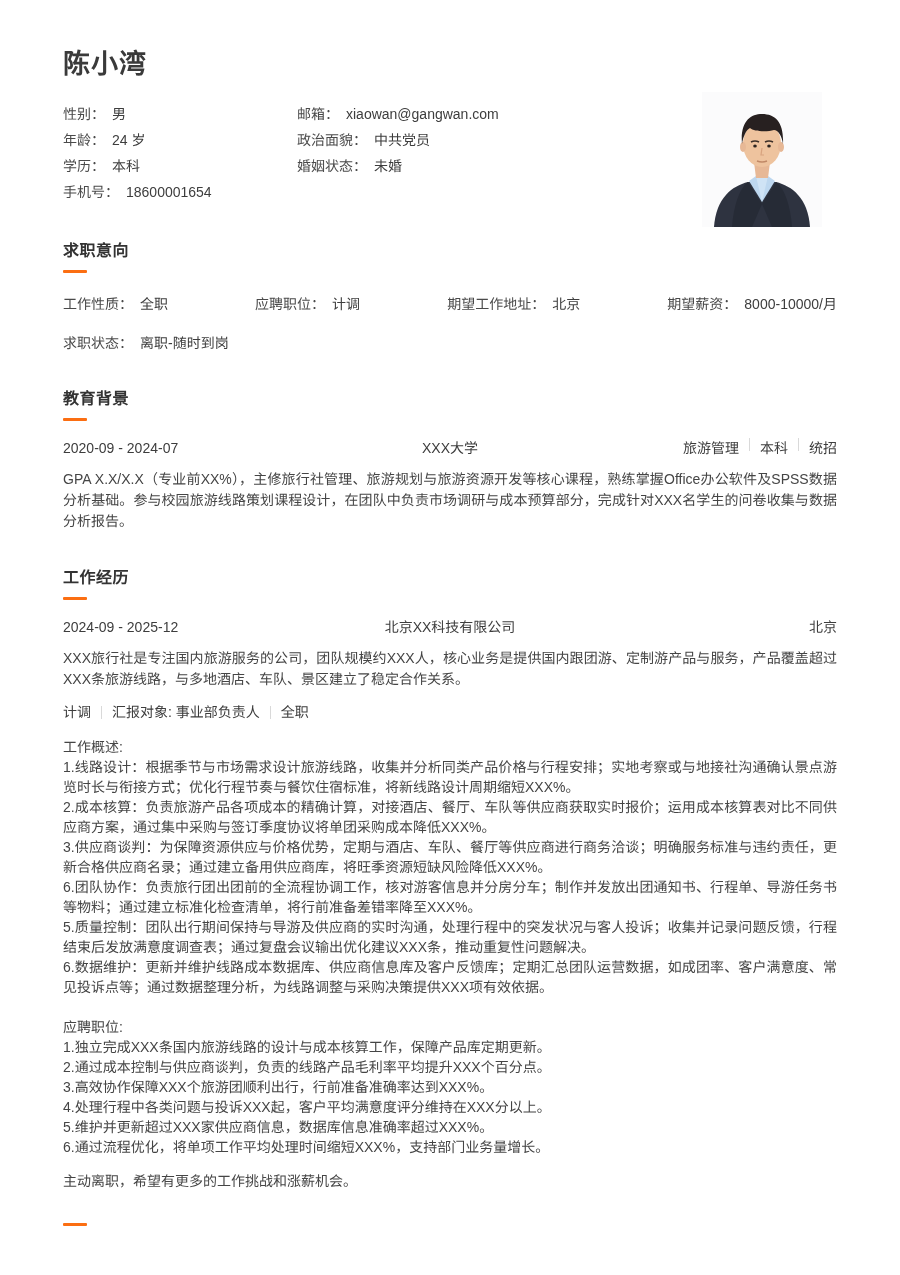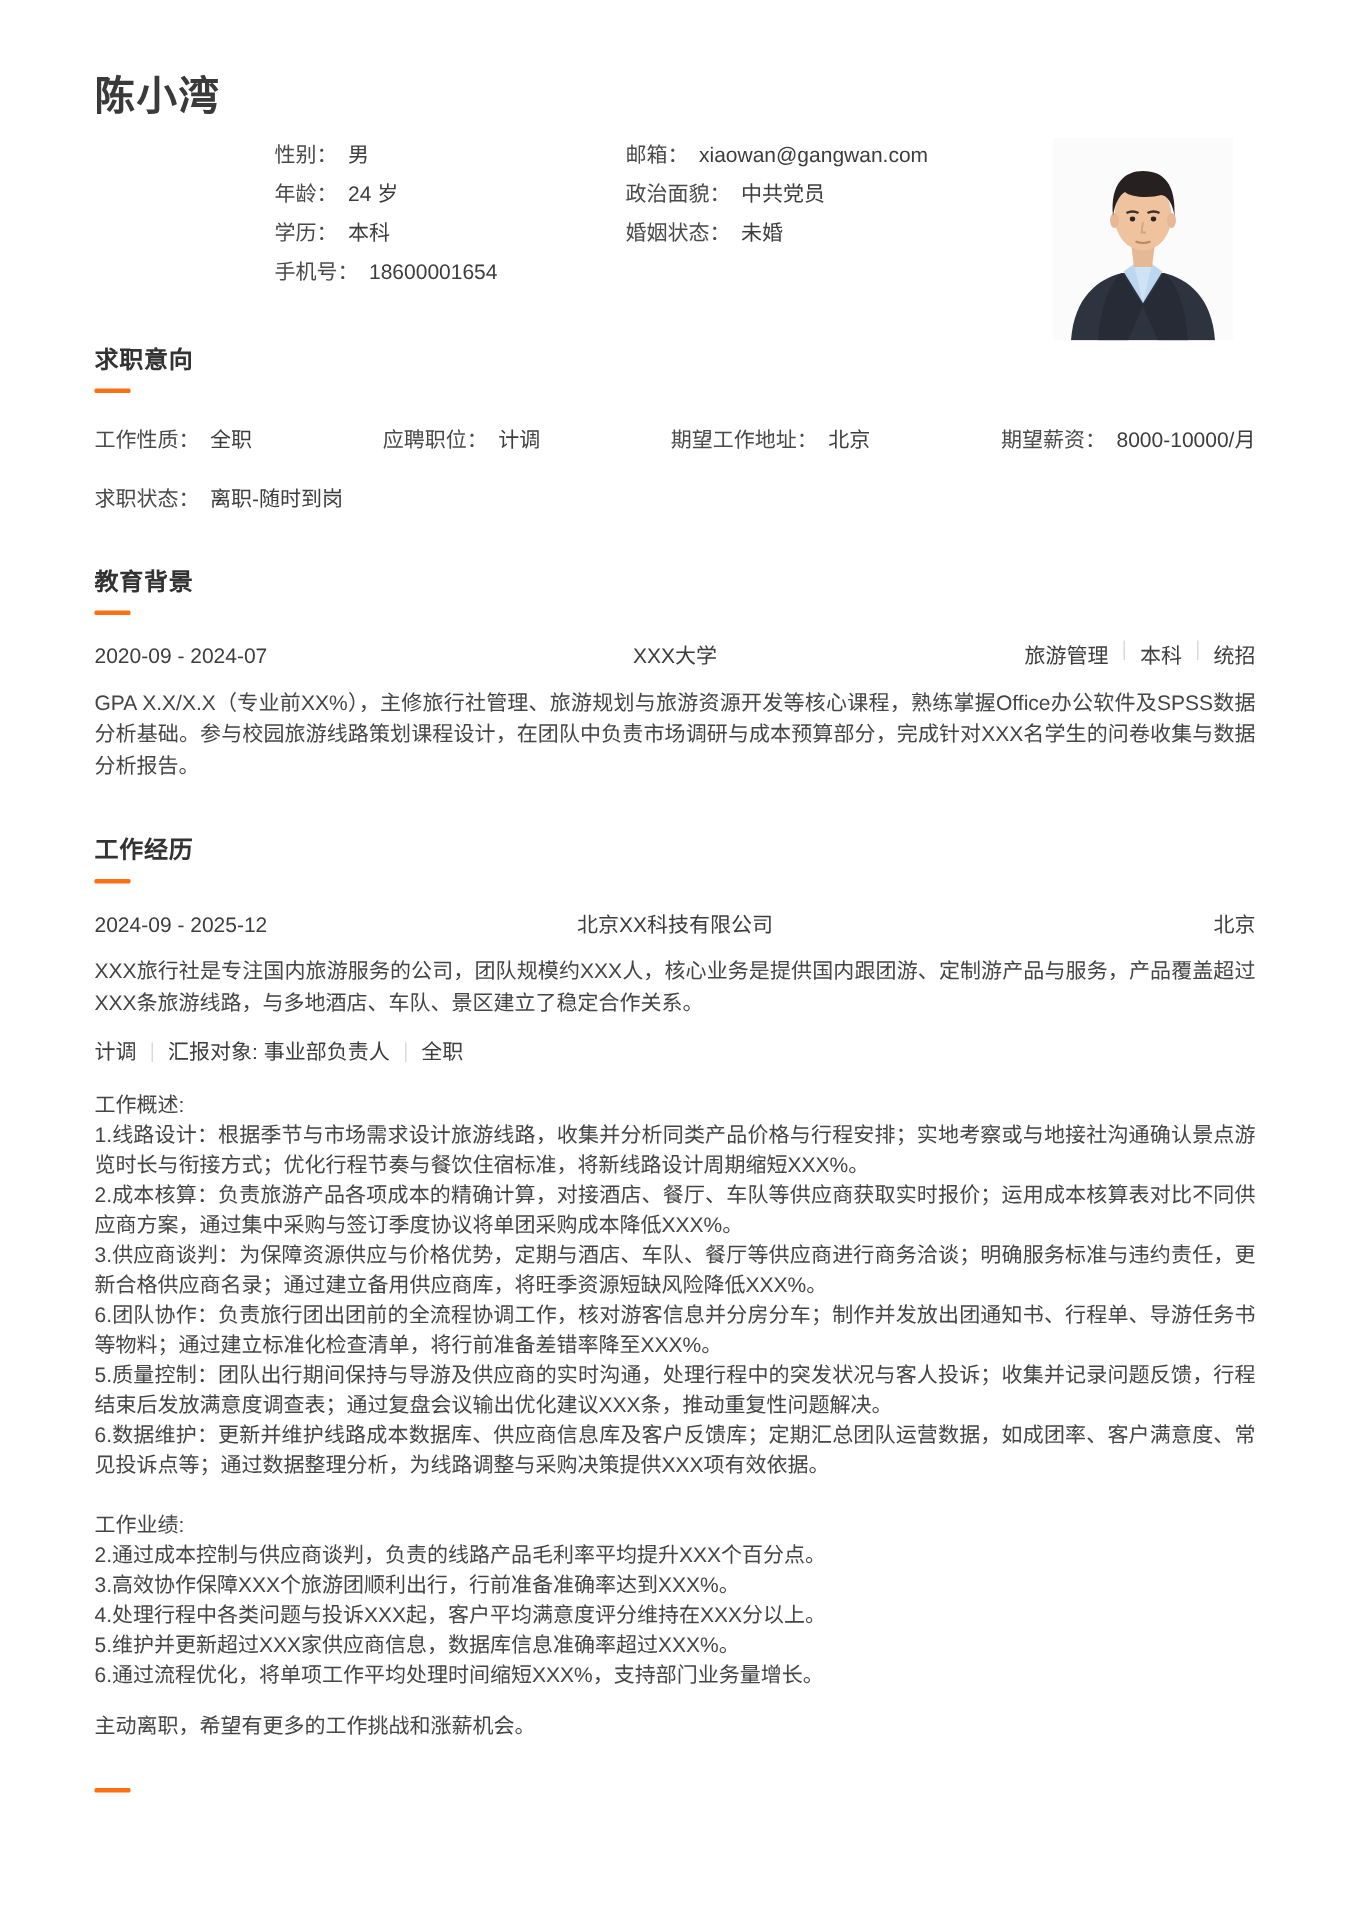--- a/index.html
+++ b/index.html
@@ -7,21 +7,21 @@
   html,body { background:#fff; }
   body {
     width:900px; height:1275px; overflow:hidden; position:relative;
     font-family:"Liberation Sans","DejaVu Sans",sans-serif;
     color:var(--body); font-size:14px;
   }
   .page { position:relative; width:900px; height:1275px; padding:0 63px; }
 
   
   .name { margin-top:42px; font-size:27px; font-weight:700; color:var(--ink); letter-spacing:1px; }
-  .info-grid { display:flex; margin-top:9px;justify-content:flex-end; }
+  .info-grid { display:flex; margin-top:20px; }
   .info-col { width:234px; }
   .info-col.right { width:420px; }
   .info-row { line-height:26px; white-space:nowrap; }
   .info-label { color:#4a4a4a; }
   .info-value { color:#3d3d3d; margin-left:7px; }
 
   .photo {
     position:absolute; left:702px; top:50px; width:120px; height:135px;
     background:#fdfdfd; overflow:hidden;
   }
@@ -173,21 +173,22 @@
       <p>工作概述:</p>
       <p>1.线路设计：根据季节与市场需求设计旅游线路，收集并分析同类产品价格与行程安排；实地考察或与地接社沟通确认景点游览时长与衔接方式；优化行程节奏与餐饮住宿标准，将新线路设计周期缩短XXX%。</p>
       <p>2.成本核算：负责旅游产品各项成本的精确计算，对接酒店、餐厅、车队等供应商获取实时报价；运用成本核算表对比不同供应商方案，通过集中采购与签订季度协议将单团采购成本降低XXX%。</p>
       <p>3.供应商谈判：为保障资源供应与价格优势，定期与酒店、车队、餐厅等供应商进行商务洽谈；明确服务标准与违约责任，更新合格供应商名录；通过建立备用供应商库，将旺季资源短缺风险降低XXX%。</p>
       <p>6.团队协作：负责旅行团出团前的全流程协调工作，核对游客信息并分房分车；制作并发放出团通知书、行程单、导游任务书等物料；通过建立标准化检查清单，将行前准备差错率降至XXX%。</p>
       <p>5.质量控制：团队出行期间保持与导游及供应商的实时沟通，处理行程中的突发状况与客人投诉；收集并记录问题反馈，行程结束后发放满意度调查表；通过复盘会议输出优化建议XXX条，推动重复性问题解决。</p>
       <p>6.数据维护：更新并维护线路成本数据库、供应商信息库及客户反馈库；定期汇总团队运营数据，如成团率、客户满意度、常见投诉点等；通过数据整理分析，为线路调整与采购决策提供XXX项有效依据。</p>
     </div>
 
     <div class="block">
-      <p class="gap-top">工作业绩:</p>
+      <p class="gap-top">应聘职位:</p>
+      <p>1.独立完成XXX条国内旅游线路的设计与成本核算工作，保障产品库定期更新。</p>
       <p>2.通过成本控制与供应商谈判，负责的线路产品毛利率平均提升XXX个百分点。</p>
       <p>3.高效协作保障XXX个旅游团顺利出行，行前准备准确率达到XXX%。</p>
       <p>4.处理行程中各类问题与投诉XXX起，客户平均满意度评分维持在XXX分以上。</p>
       <p>5.维护并更新超过XXX家供应商信息，数据库信息准确率超过XXX%。</p>
       <p>6.通过流程优化，将单项工作平均处理时间缩短XXX%，支持部门业务量增长。</p>
     </div>
 
     <p class="leave-reason">主动离职，希望有更多的工作挑战和涨薪机会。</p>
   </section>
 

